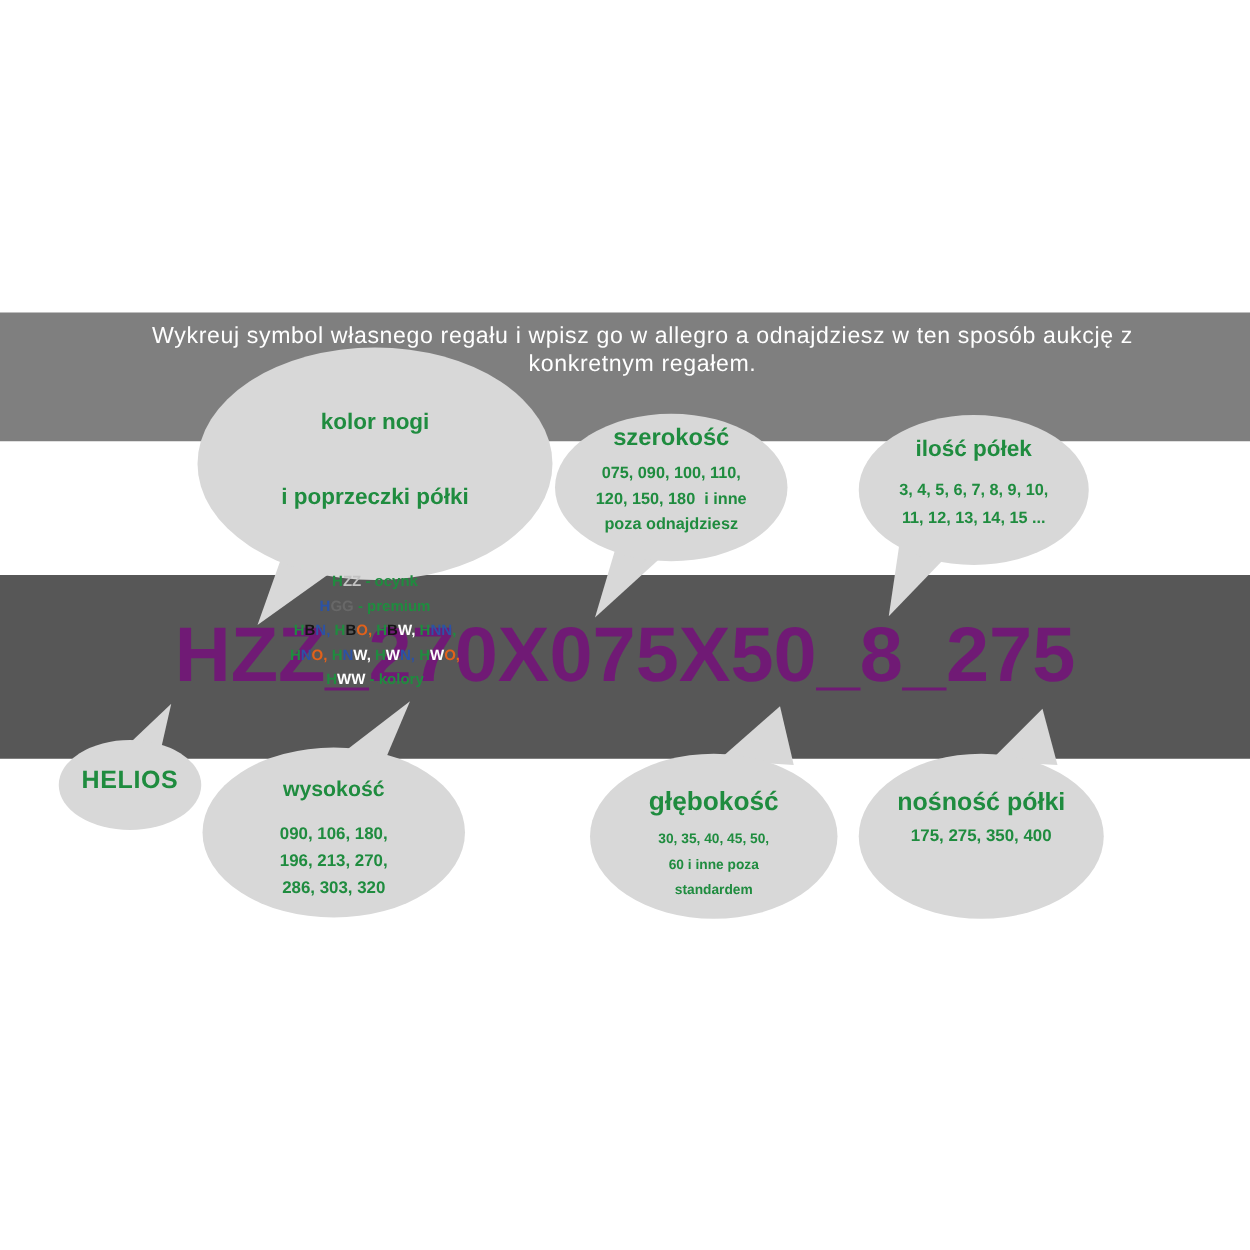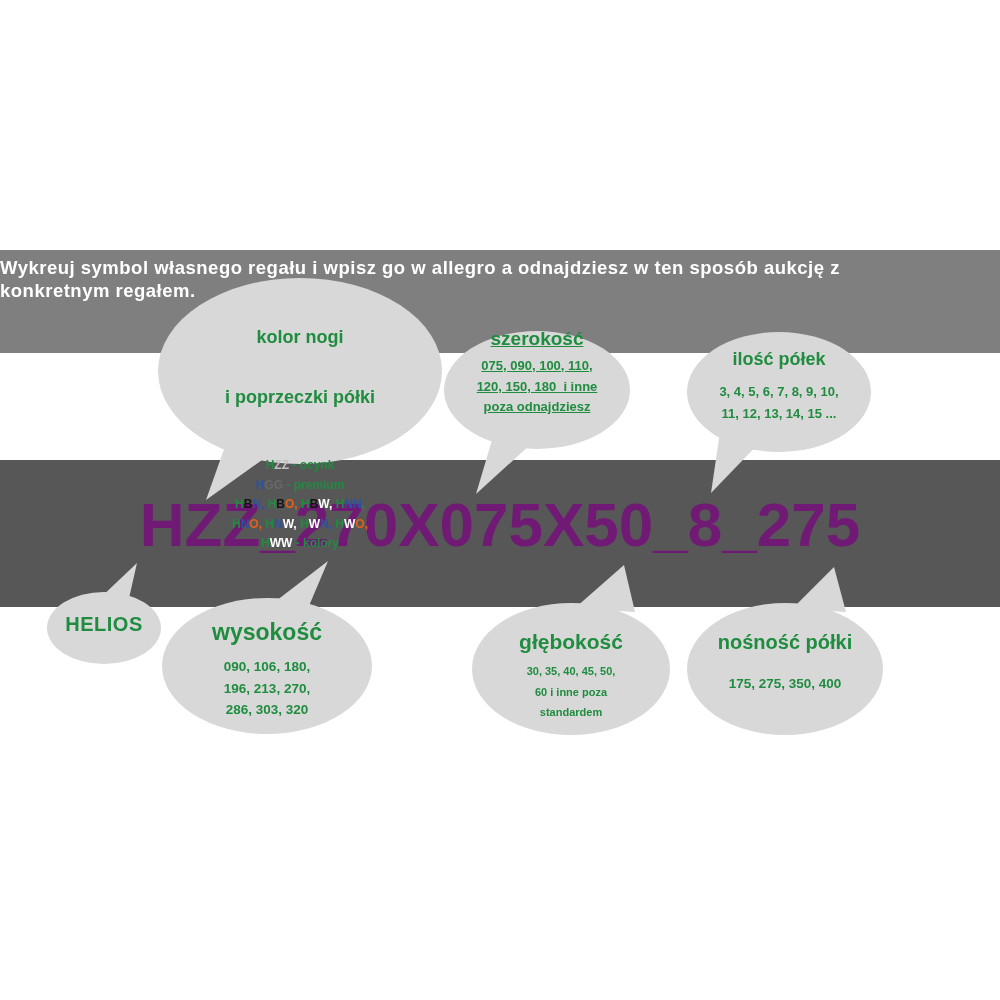--- a/index.html
+++ b/index.html
@@ -5,61 +5,61 @@
   html,body{margin:0;padding:0;background:#ffffff;}
   .canvas{
     position:relative;width:1000px;height:1000px;background:#ffffff;overflow:hidden;
     font-family:"Liberation Sans",sans-serif;
   }
   .bar-top{
     position:absolute;left:0;top:250px;width:1000px;height:103px;
     background:var(--barlight);
   }
   .header-text{
-    padding-top:6px;color:#ffffff;font-weight:bold;
-    font-size:18.5px;line-height:23px;letter-spacing:0.5px;
+    padding-top:6px;text-align:center;color:#ffffff;font-weight:normal;
+    font-size:18.5px;line-height:23px;letter-spacing:0.5px;margin-left:28px;
   }
   .bar-dark{
     position:absolute;left:0;top:460px;width:1000px;height:147px;
     background:var(--bardark);
   }
   .bubble-layer{position:absolute;left:0;top:0;width:1000px;height:1000px;}
   .bubble-layer polygon,.bubble-layer ellipse{fill:var(--bubble);}
   .code{
     position:absolute;left:0;top:494px;width:1000px;text-align:center;
     color:#701a75;font-weight:bold;font-size:62px;line-height:62px;letter-spacing:0;
   }
   .bubble-text{position:absolute;text-align:center;color:var(--green);font-weight:bold;}
   .bubble-text div{white-space:pre;}
 
   .kolor{left:158px;top:287px;width:284px;}
   .kolor .b-title{font-size:18px;line-height:20px;}
   .kolor .codes{margin-top:9px;font-size:12px;line-height:19.5px;}
 
-  .szer{left:444px;top:328px;width:186px;text-decoration:underline;}
+  .szer{left:444px;top:340px;width:186px;}
   .szer .b-title{font-size:19px;line-height:22px;}
   .szer .vals{margin-top:6px;font-size:13px;line-height:20.5px;}
 
   .ilosc{left:687px;top:348px;width:184px;}
   .ilosc .b-title{font-size:18px;line-height:22px;}
   .ilosc .vals{margin-top:11px;font-size:13px;line-height:22px;}
 
   .helios{left:47px;top:613px;width:114px;font-size:20px;letter-spacing:0.5px;}
 
   .wys{left:162px;top:619px;width:210px;}
-  .wys .b-title{font-size:23px;line-height:26px;}
+  .wys .b-title{font-size:17px;line-height:26px;}
   .wys .vals{margin-top:11px;font-size:13.5px;line-height:21.5px;}
 
   .gleb{left:472px;top:630px;width:198px;}
   .gleb .b-title{font-size:21px;line-height:24px;}
   .gleb .vals{margin-top:7px;font-size:11px;line-height:20.5px;}
 
   .nos{left:687px;top:630px;width:196px;}
   .nos .b-title{font-size:20px;line-height:24px;}
-  .nos .vals{margin-top:20px;font-size:13.5px;line-height:20px;}
+  .nos .vals{margin-top:5px;font-size:13.5px;line-height:20px;}
 
   .c-green{color:var(--green);}
   .c-blue{color:var(--blue);}
   .c-orange{color:var(--orange);}
   .c-black{color:var(--black);}
   .c-silver{color:var(--silver);}
   .c-gray{color:var(--gray);}
   .c-white{color:var(--white);}
 </style>
 </head>

